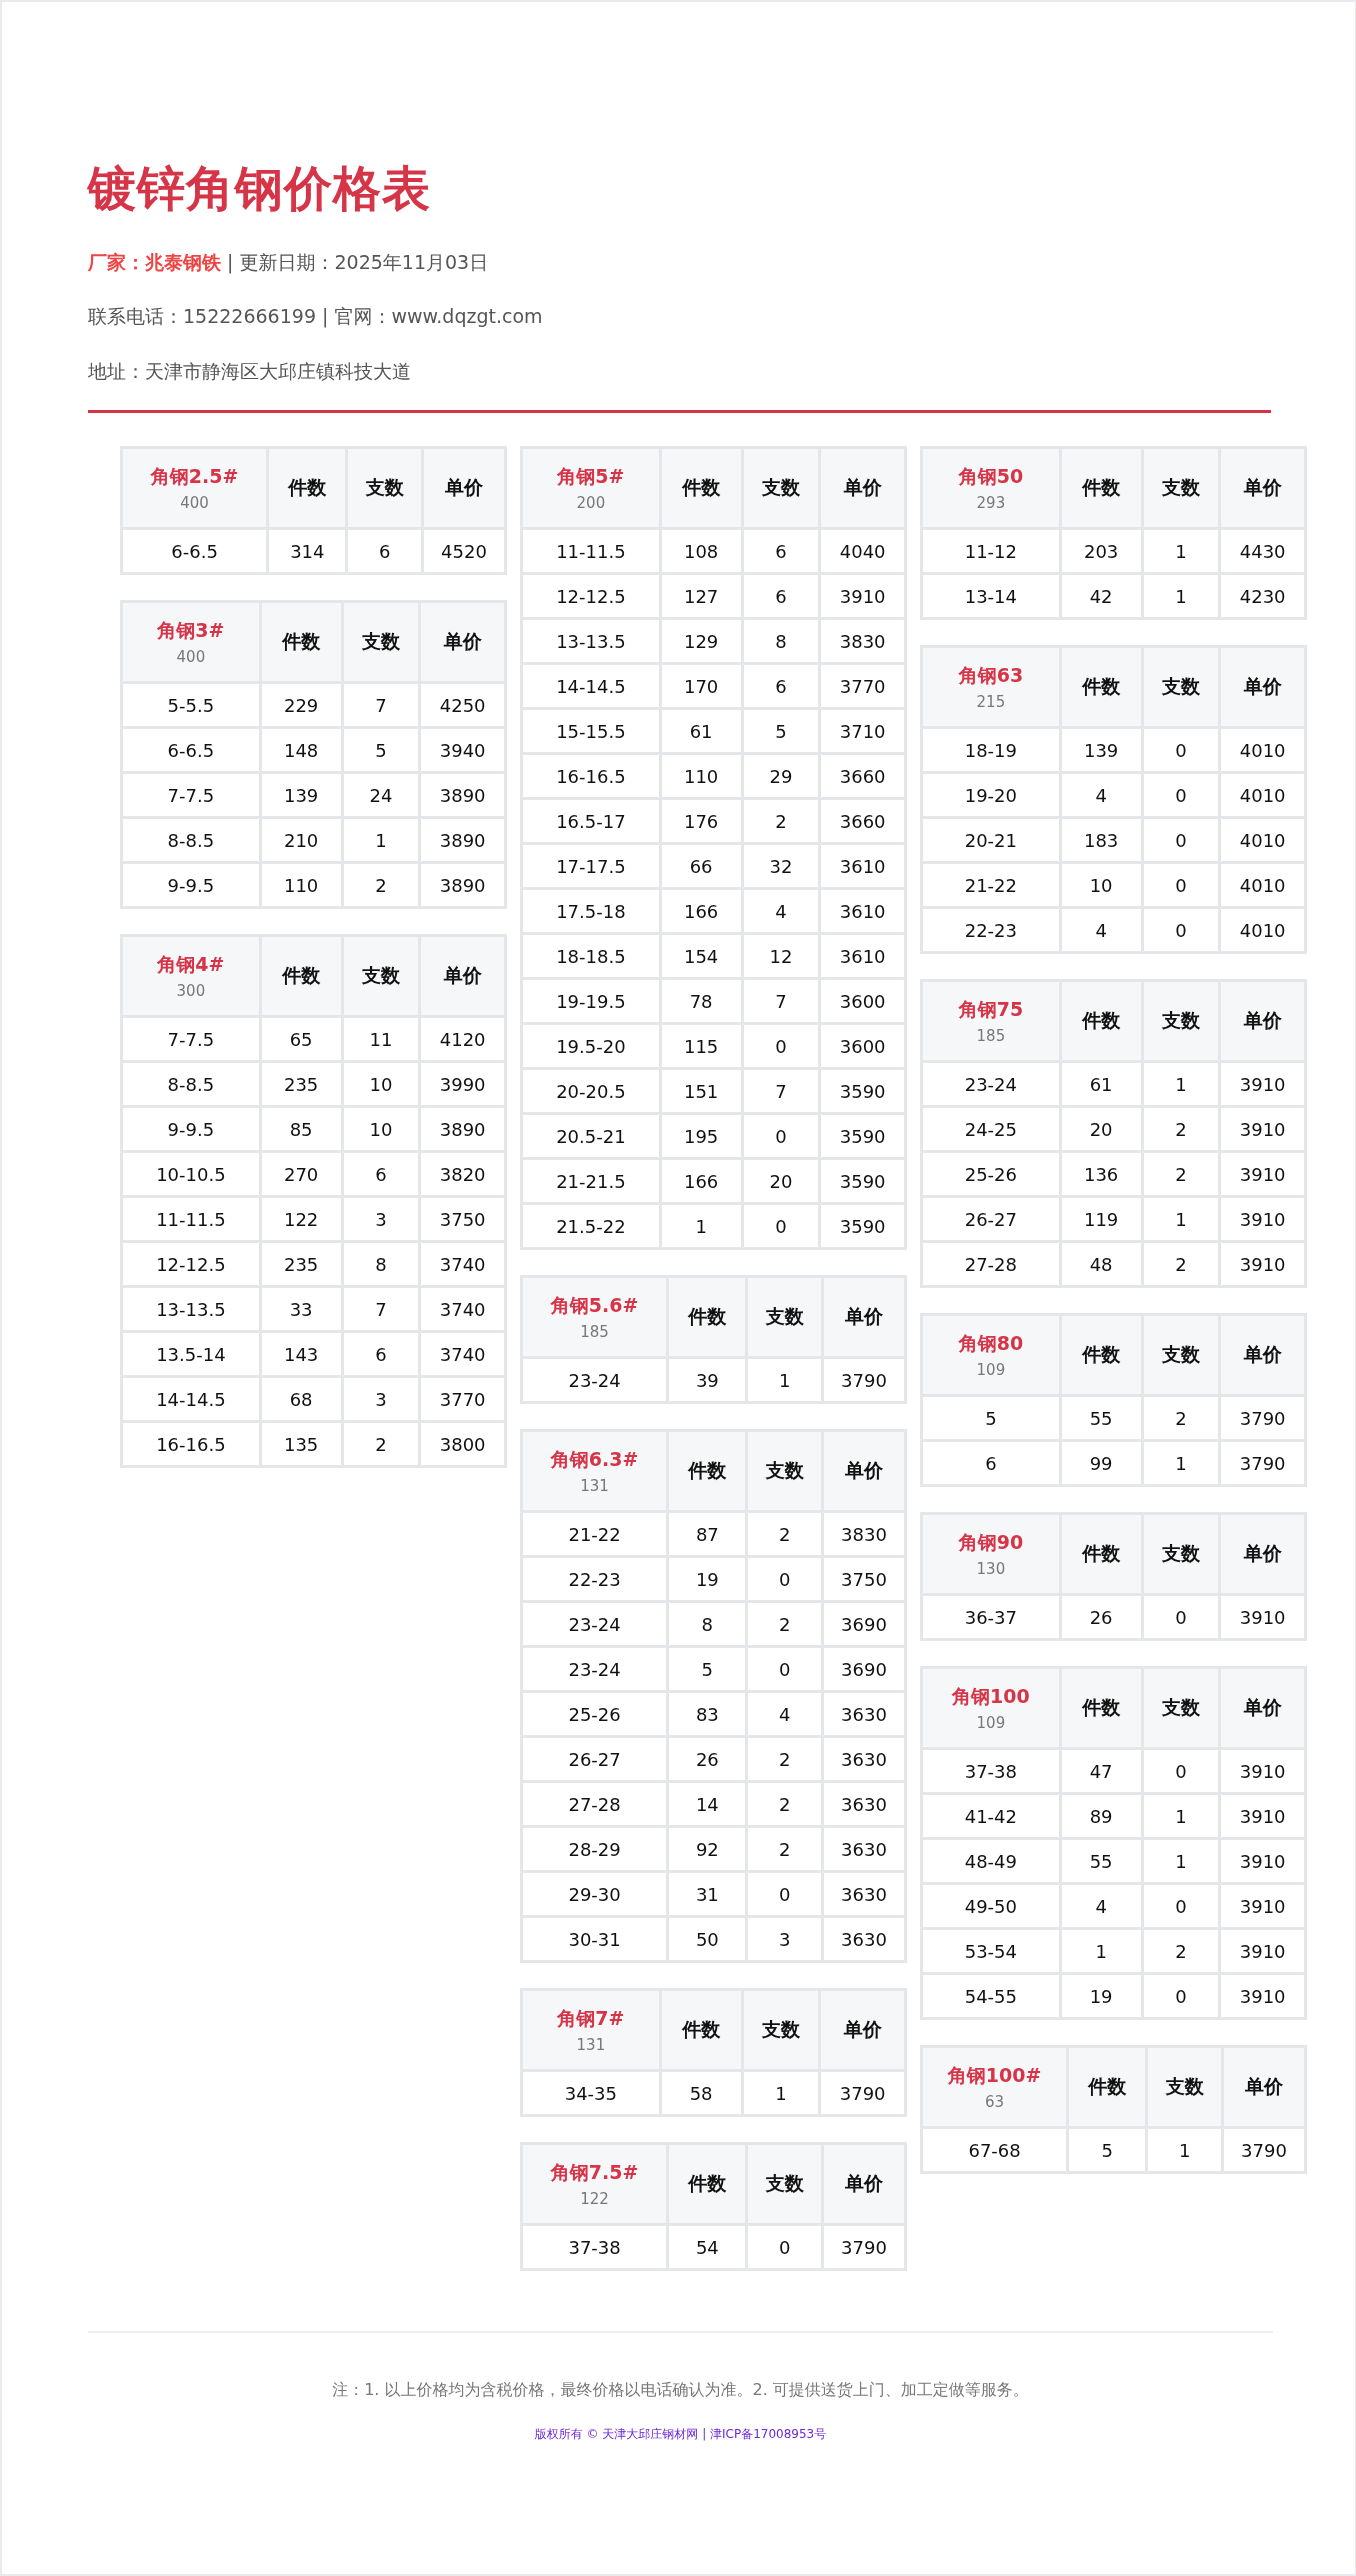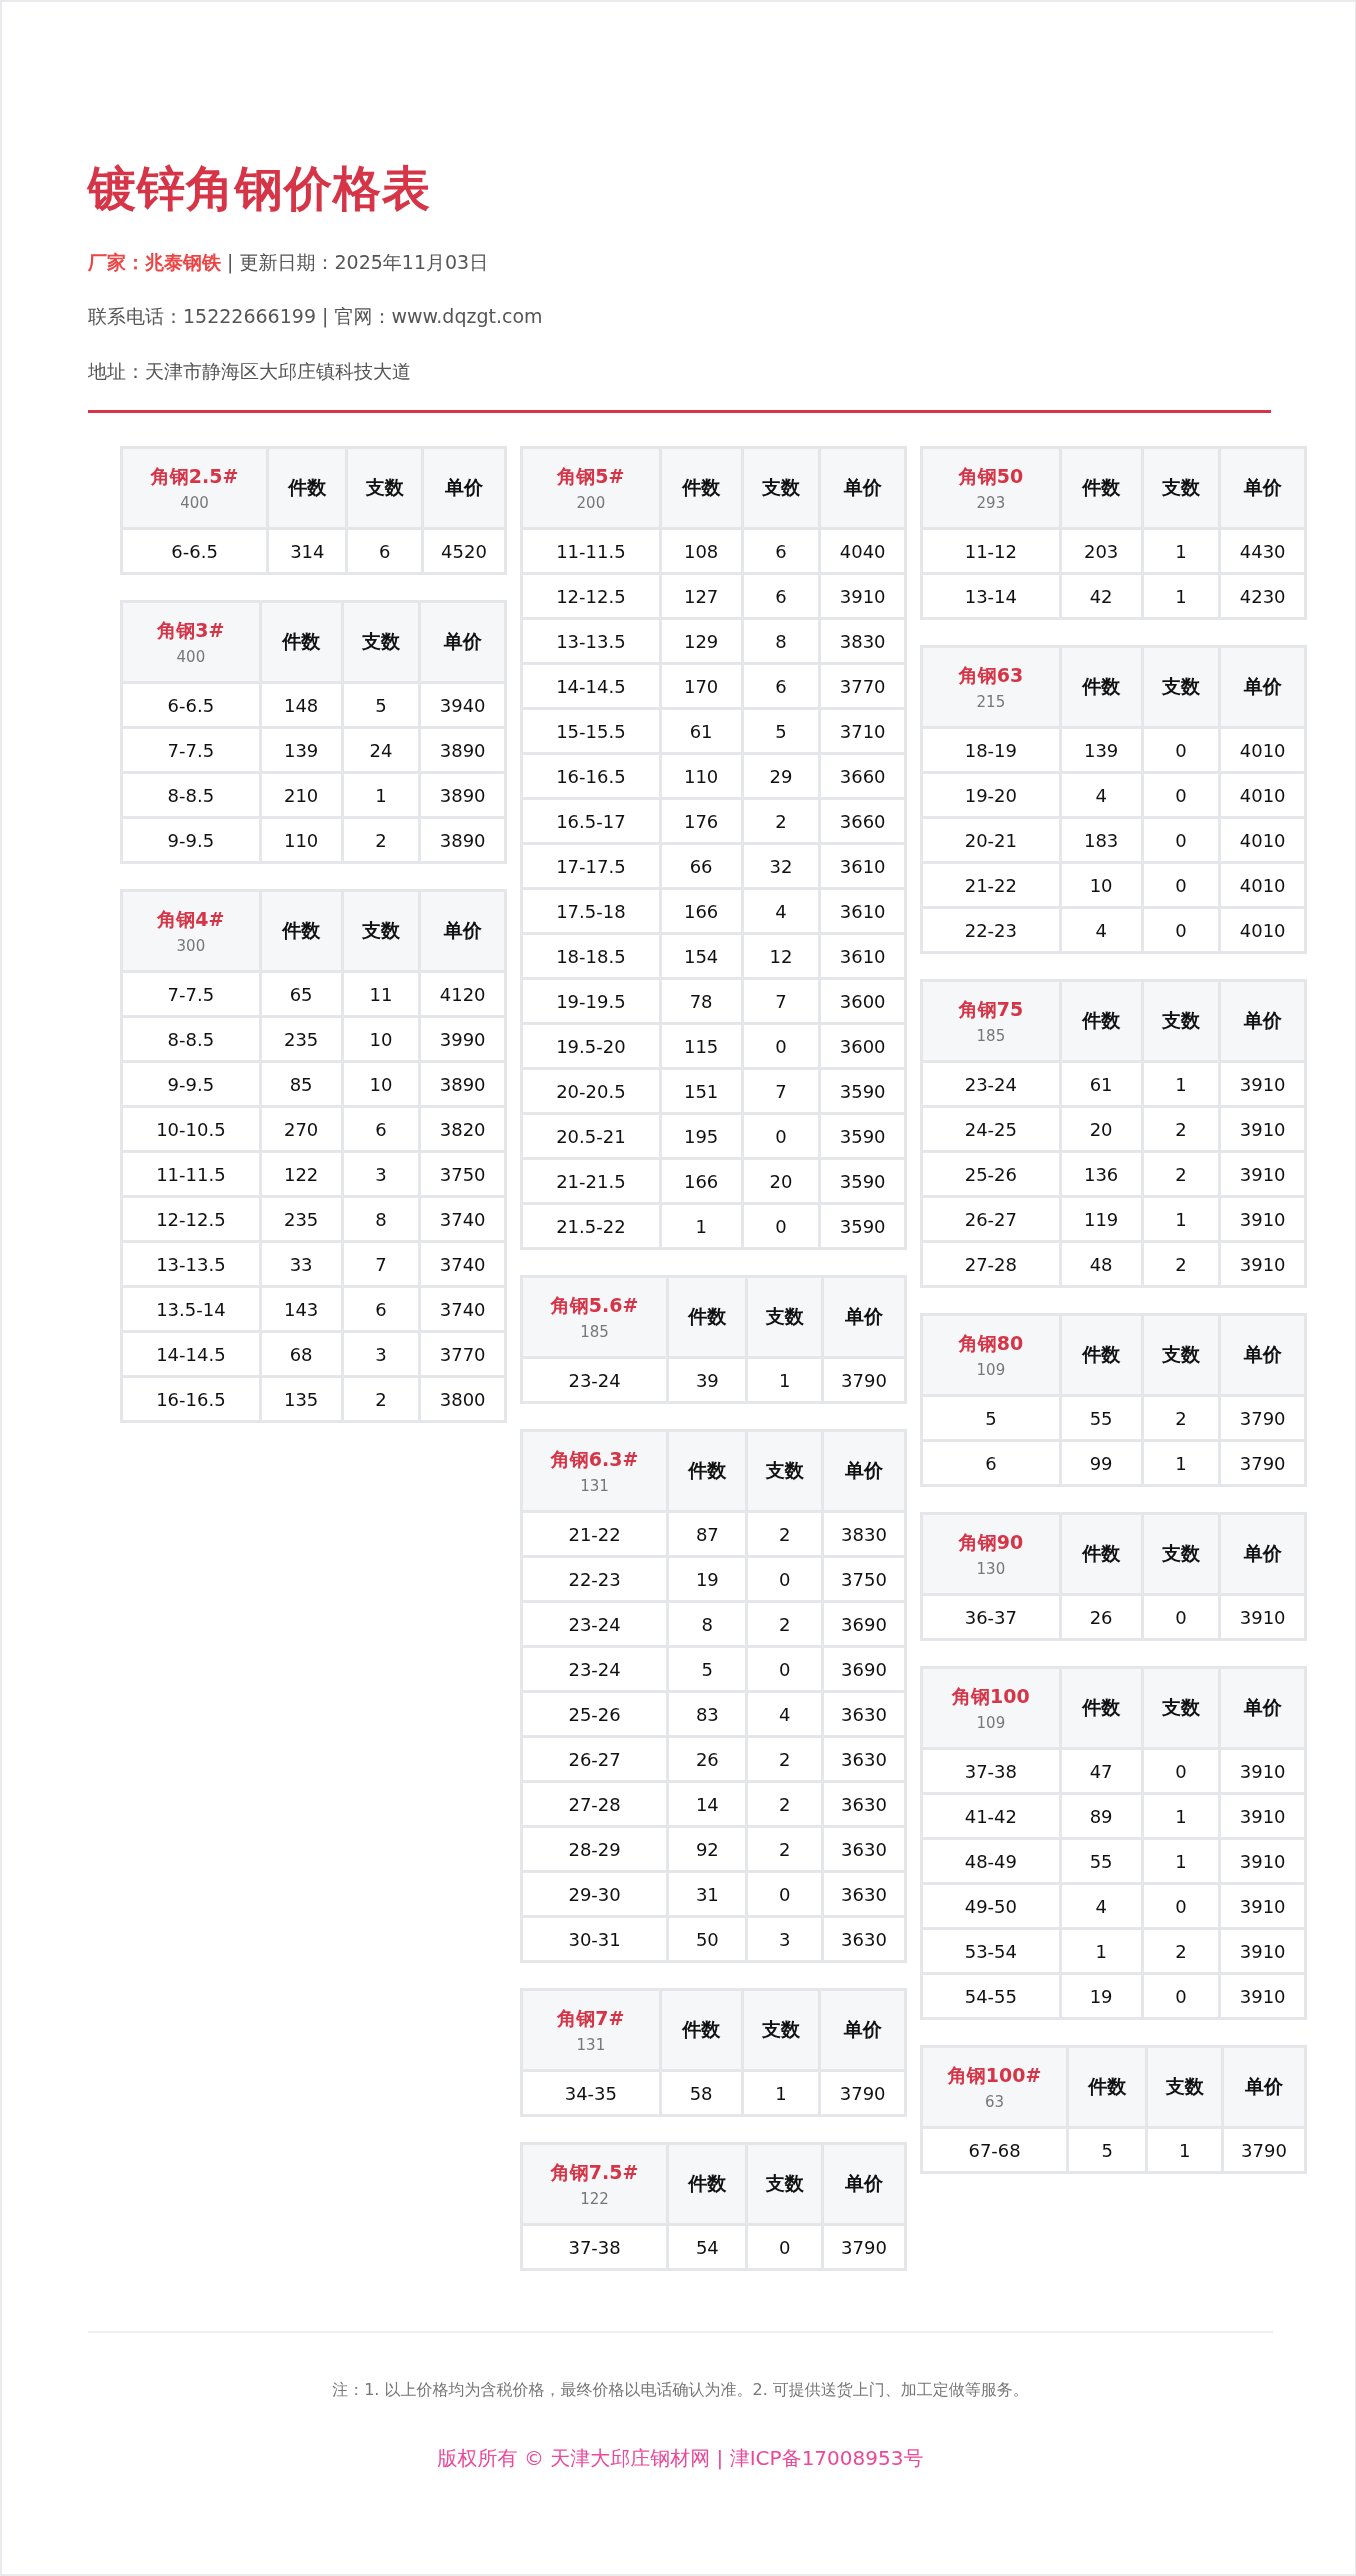--- a/index.html
+++ b/index.html
@@ -64,21 +64,21 @@
   td.price { color: #1f6fbf; }
   .footer-rule {
     position: absolute; top: 2329px; left: 0; width: 1185px; height: 2px; background: #eeeff1;
   }
   .note {
     position: absolute; top: 2376px; left: 0; width: 1185px; text-align: center;
     font-size: 16px; color: #777; line-height: 24px;
   }
   .copyright {
     position: absolute; top: 2420px; left: 0; width: 1185px; text-align: center;
-    font-size: 20px; color: #ec4899; line-height: 24px; margin-top: 24px;
+    font-size: 12px; color: #6d28d9; line-height: 24px;
   }
 </style>
 </head>
 <body>
 
 <div class="page">
   <div class="content">
     <h1 class="title">镀锌角钢价格表</h1>
 
     <div class="info info1">
@@ -131,20 +131,26 @@
                   <span class="spec-name">角钢3#</span>
                   <span class="spec-weight">400</span>
                 </th>
                 <th>件数</th>
                 <th>支数</th>
                 <th>单价</th>
               </tr>
             </thead>
             <tbody>
               <tr>
+                <td class="range">5-5.5</td>
+                <td class="count">229</td>
+                <td class="pieces">7</td>
+                <td class="price">4250</td>
+              </tr>
+              <tr>
                 <td class="range">6-6.5</td>
                 <td class="count">148</td>
                 <td class="pieces">5</td>
                 <td class="price">3940</td>
               </tr>
               <tr>
                 <td class="range">7-7.5</td>
                 <td class="count">139</td>
                 <td class="pieces">24</td>
                 <td class="price">3890</td>

